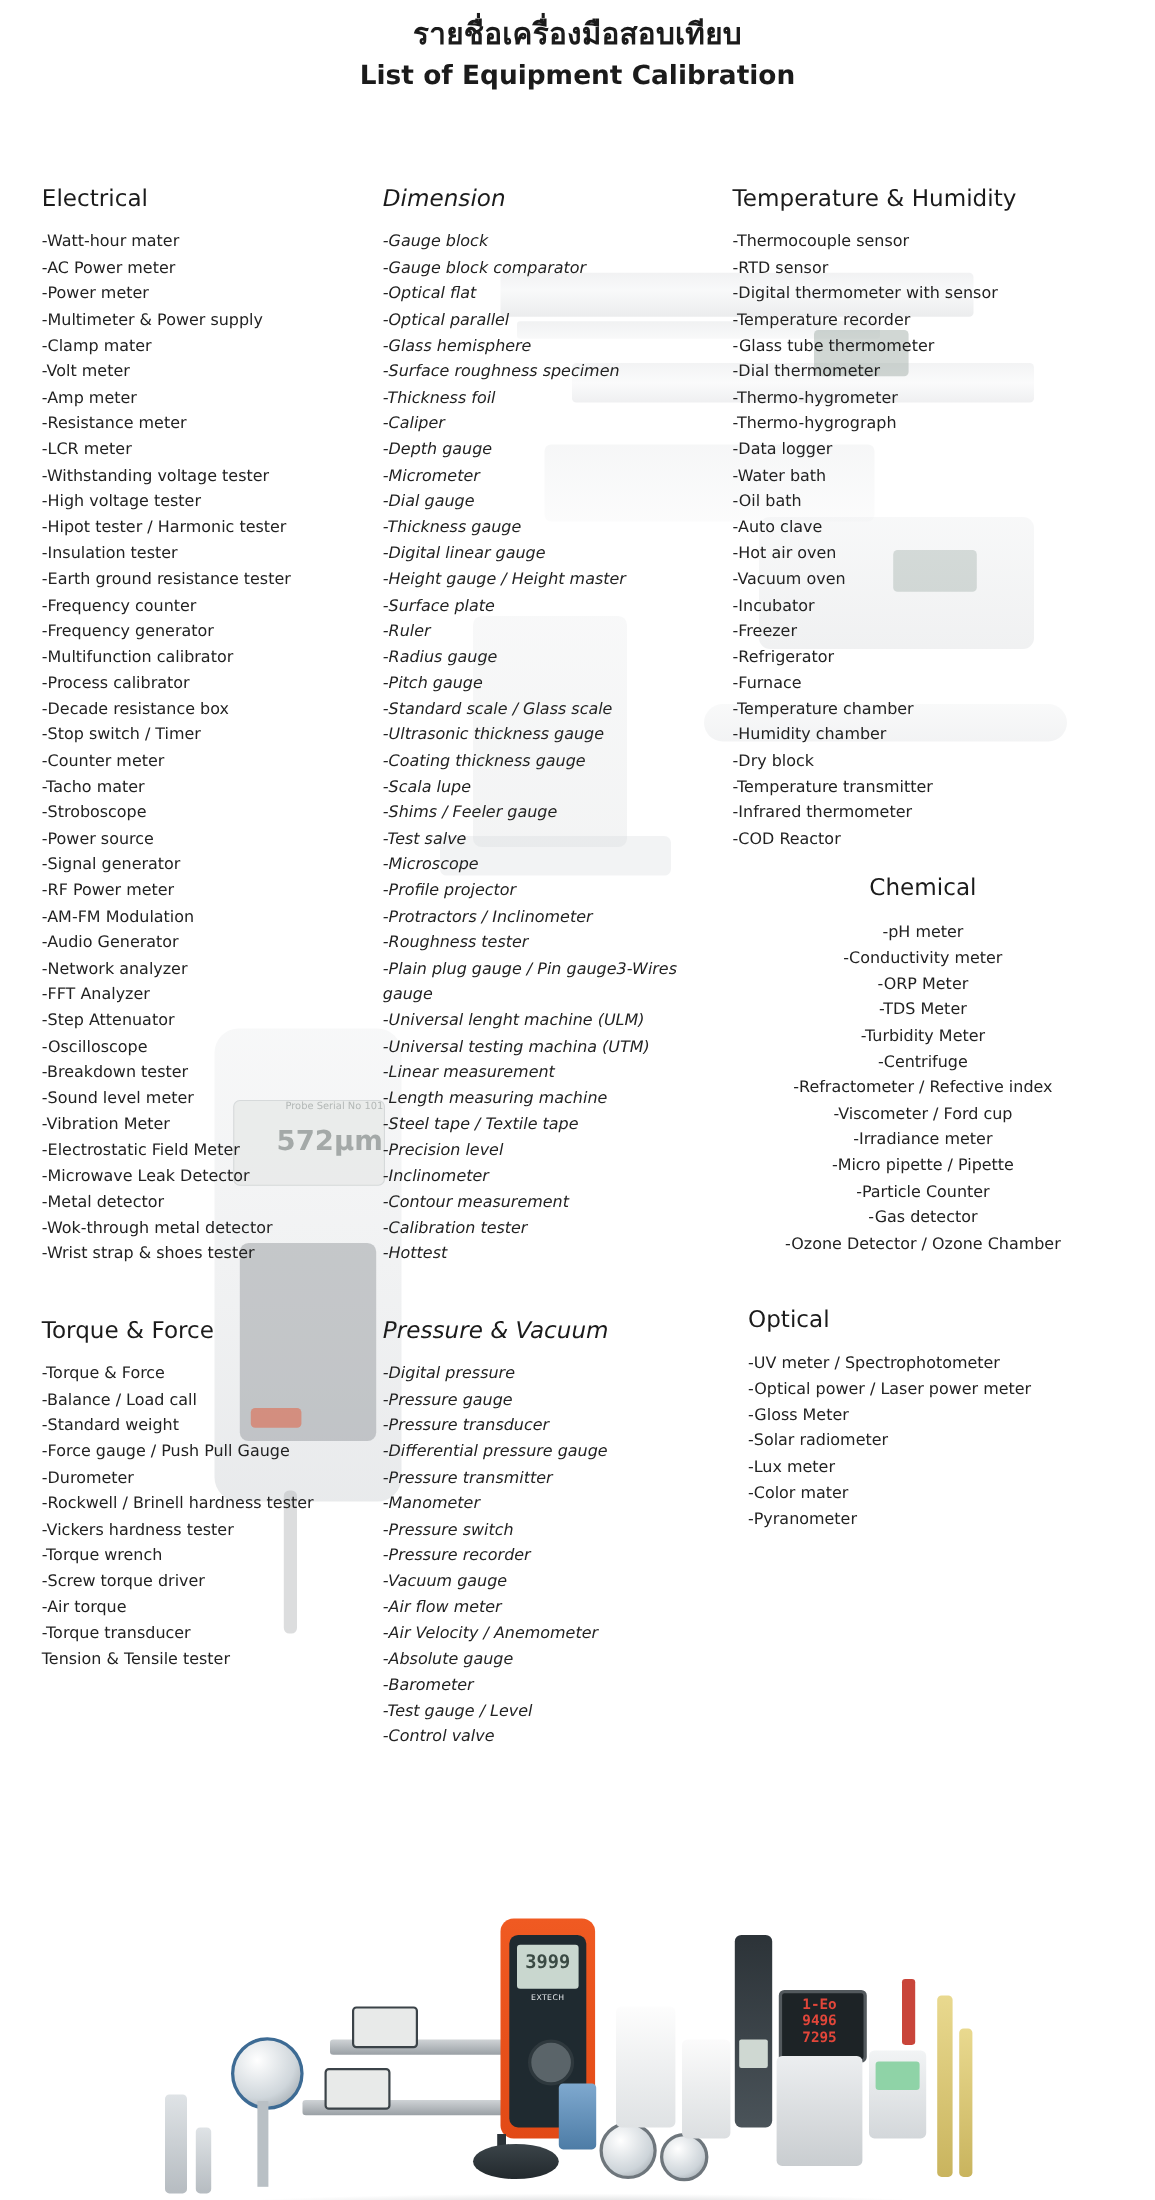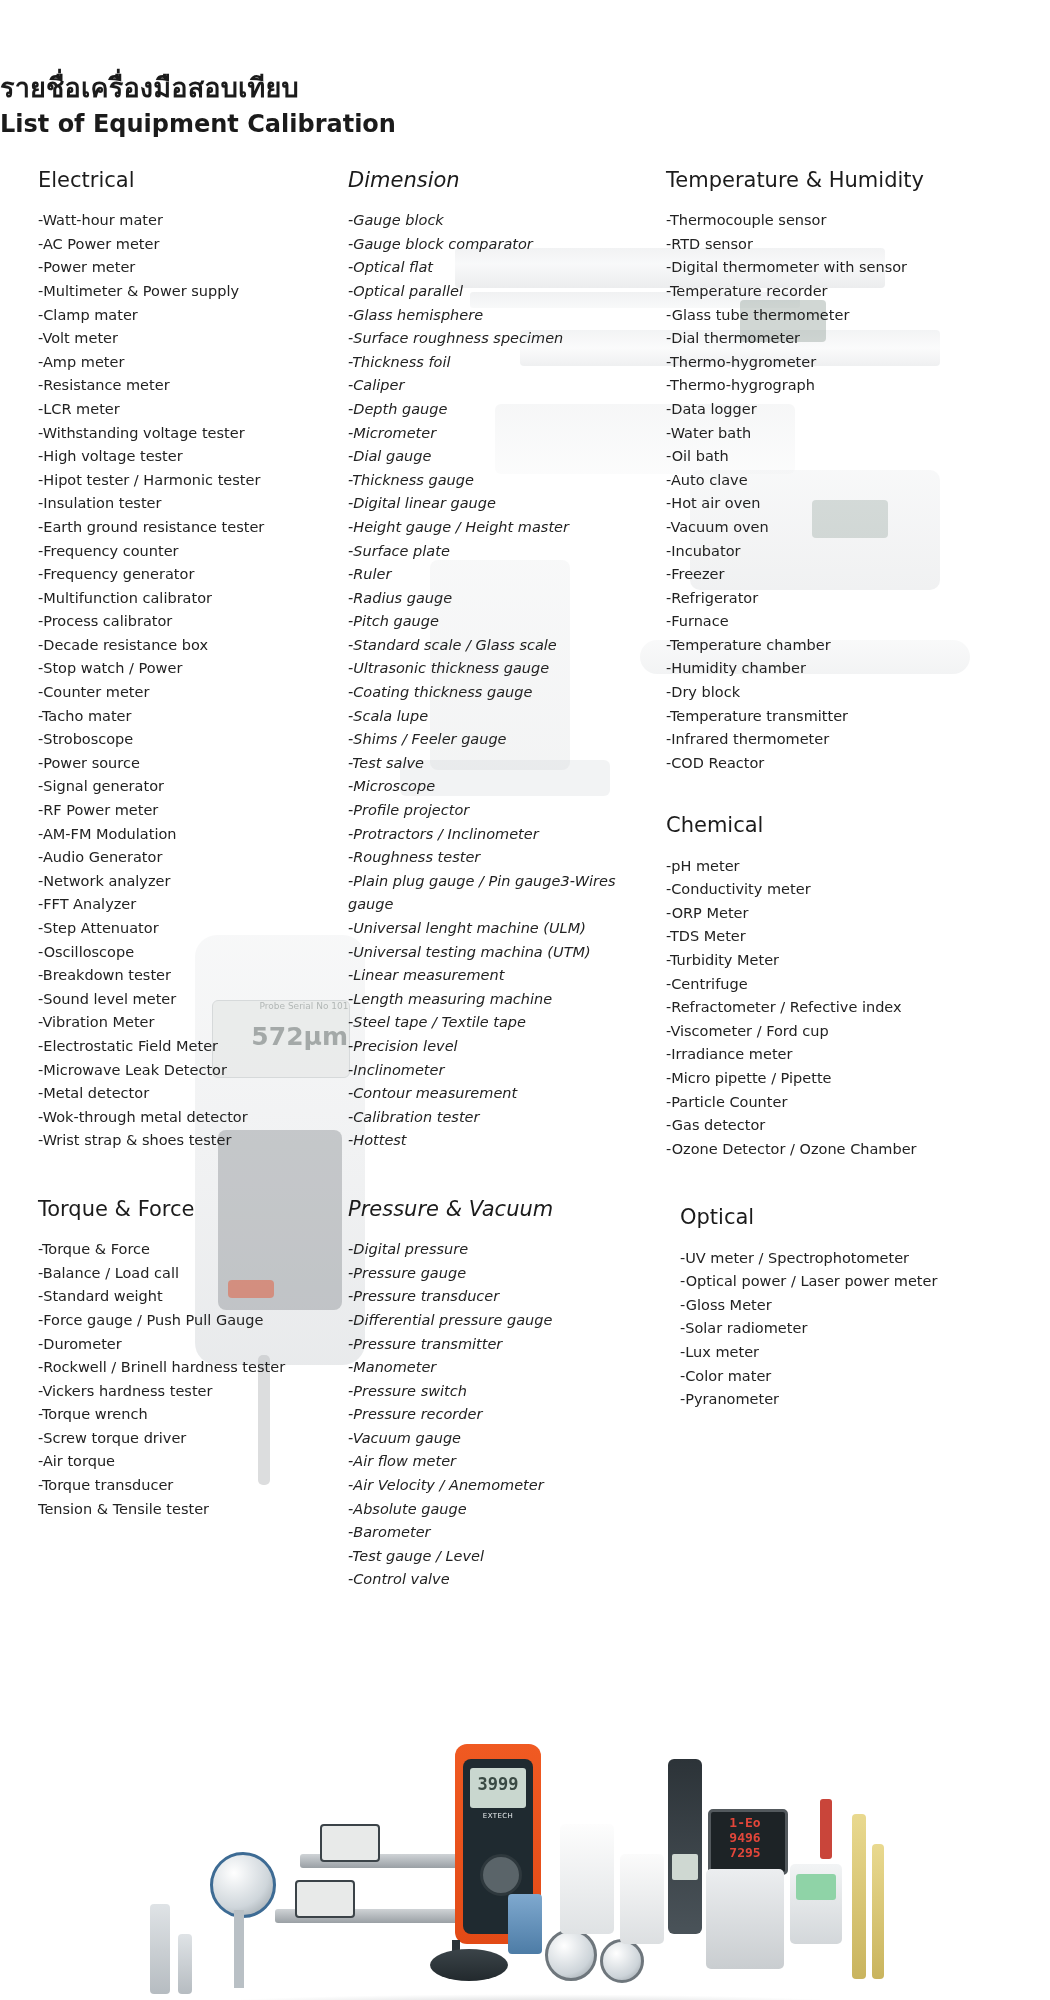--- a/index.html
+++ b/index.html
@@ -11,22 +11,22 @@
     width: 1050px;
     height: 2000px;
     position: relative;
     font-family: "DejaVu Sans", "Liberation Sans", sans-serif;
     color: #1b1b1b;
     overflow: hidden;
   }
 
   
   .title-block {
-    padding-top: 26px;
-    margin-top: 44px;
+    text-align: center;
+    padding-top: 14px;
   }
   .title-th {
     font-size: 27px;
     font-weight: bold;
     letter-spacing: 0.2px;
     line-height: 1.35;
   }
   .title-en {
     font-size: 24px;
     font-weight: bold;
@@ -69,21 +69,21 @@
     line-height: 23.6px;
     color: #222;
     white-space: normal;
   }
 
   .block { margin-bottom: 0; }
 
   
   .gap-torque { margin-top: 44px; }
   .gap-pressure { margin-top: 44px; }
-  .gap-chemical { margin-top: 38px; }
+  .gap-chemical { margin-top: 20px; text-align: center; }
   .gap-optical { margin-top: 44px; }
   .col-3 .optical-head { padding-left: 14px; }
   .col-3 .optical-list { padding-left: 14px; }
 
   
   .bg-art {
     position: absolute;
     pointer-events: none;
     opacity: 0.30;
   }
@@ -432,21 +432,21 @@
         <li>-Withstanding voltage tester</li>
         <li>-High voltage tester</li>
         <li>-Hipot tester / Harmonic tester</li>
         <li>-Insulation tester</li>
         <li>-Earth ground resistance tester</li>
         <li>-Frequency counter</li>
         <li>-Frequency generator</li>
         <li>-Multifunction calibrator</li>
         <li>-Process calibrator</li>
         <li>-Decade resistance box</li>
-        <li>-Stop watch / Power</li>
+        <li>-Stop switch / Timer</li>
         <li>-Counter meter</li>
         <li>-Tacho mater</li>
         <li>-Stroboscope</li>
         <li>-Power source</li>
         <li>-Signal generator</li>
         <li>-RF Power meter</li>
         <li>-AM-FM Modulation</li>
         <li>-Audio Generator</li>
         <li>-Network analyzer</li>
         <li>-FFT Analyzer</li>

